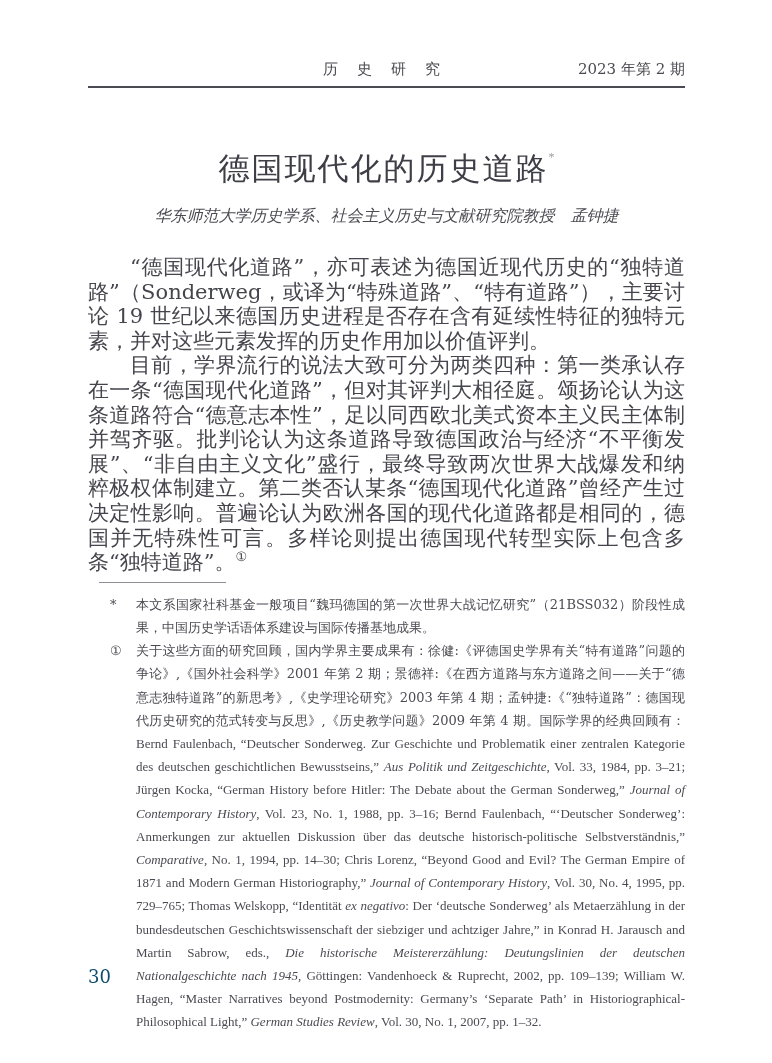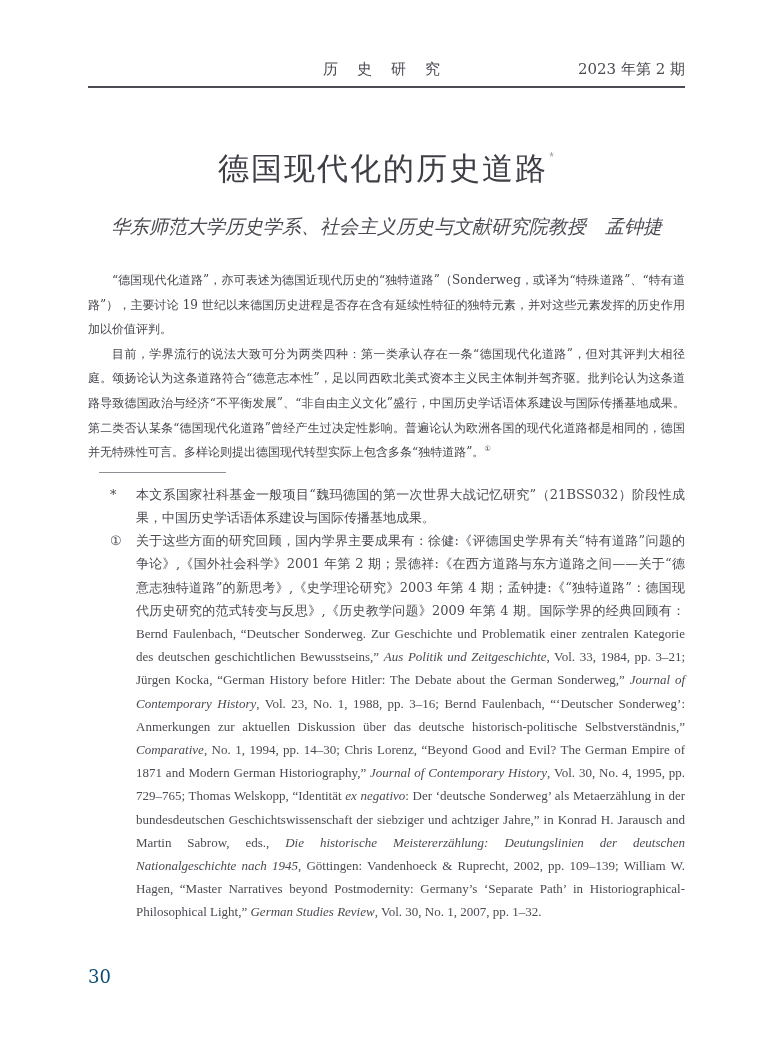--- a/index.html
+++ b/index.html
@@ -41,43 +41,43 @@
   }
   .head-rule {
     border: none;
     border-top: 2px solid #4b4b53;
     margin-top: 4px;
   }
   
   .article-title {
     margin-top: 60px;
     text-align: center;
-    font-family: Liberation Mono, monospace;
+    font-family: Liberation Serif, serif;
     font-size: 31px;
     font-weight: 500;
     letter-spacing: 2px;
     color: #3e3e46;
   }
   .title-note {
     font-size: 12px;
     color: #9a9aa0;
     vertical-align: 18px;
     letter-spacing: 0;
   }
   .author-line {
-    margin-top: 24px;
+    margin-top: 16px;
     text-align: center;
-    font-size: 19px;
+    font-size: 16px;
     font-style: italic;
     color: #4a4a52;
   }
   
   .body-text {
     margin-top: 28px;
-    font-size: 12px;
+    font-size: 21px;
     line-height: 24.6px;
     text-align: justify;
     color: #45454d;
   }
   .body-text p { text-indent: 2em; }
   .seg-sup {
     vertical-align: super;
     font-size: 0.62em;
     line-height: 0;
   }
@@ -132,21 +132,21 @@
       <span class="issue-label">2023 年第 2 期</span>
     </div>
     <hr class="head-rule">
 
     <h1 class="article-title"><span>德国现代化的历史道路</span><span class="title-note">*</span></h1>
 
     <div class="author-line">华东师范大学历史学系、社会主义历史与文献研究院教授　孟钟捷</div>
 
     <div class="body-text">
       <p><span class="seg-cn">“德国现代化道路”，亦可表述为德国近现代历史的“独特道路”（Sonderweg，或译为“特殊道路”、“特有道路”），主要讨论 19 世纪以来德国历史进程是否存在含有延续性特征的独特元素，并对这些元素发挥的历史作用加以价值评判。</span></p>
-      <p><span class="seg-cn">目前，学界流行的说法大致可分为两类四种：第一类承认存在一条“德国现代化道路”，但对其评判大相径庭。颂扬论认为这条道路符合“德意志本性”，足以同西欧北美式资本主义民主体制并驾齐驱。批判论认为这条道路导致德国政治与经济“不平衡发展”、“非自由主义文化”盛行，中国历史学话语体系建设与国际传播基地成果。第二类否认某条“德国现代化道路”曾经产生过决定性影响。普遍论认为欧洲各国的现代化道路都是相同的，德国并无特殊性可言。多样论则提出德国现代转型实际上包含多条“独特道路”。</span><span class="seg-sup">①</span></p>
+      <p><span class="seg-cn">目前，学界流行的说法大致可分为两类四种：第一类承认存在一条“德国现代化道路”，但对其评判大相径庭。颂扬论认为这条道路符合“德意志本性”，足以同西欧北美式资本主义民主体制并驾齐驱。批判论认为这条道路导致德国政治与经济“不平衡发展”、“非自由主义文化”盛行，最终导致两次世界大战爆发和纳粹极权体制建立。第二类否认某条“德国现代化道路”曾经产生过决定性影响。普遍论认为欧洲各国的现代化道路都是相同的，德国并无特殊性可言。多样论则提出德国现代转型实际上包含多条“独特道路”。</span><span class="seg-sup">①</span></p>
     </div>
 
     <hr class="footnote-divider">
 
     <div class="footnotes">
       <div class="footnote">
         <span class="footnote-marker">*</span>
         <span class="footnote-body"><span class="seg-cn">本文系国家社科基金一般项目“魏玛德国的第一次世界大战记忆研究”（21BSS032）阶段性成果，中国历史学话语体系建设与国际传播基地成果。</span></span>
       </div>
       <div class="footnote">

